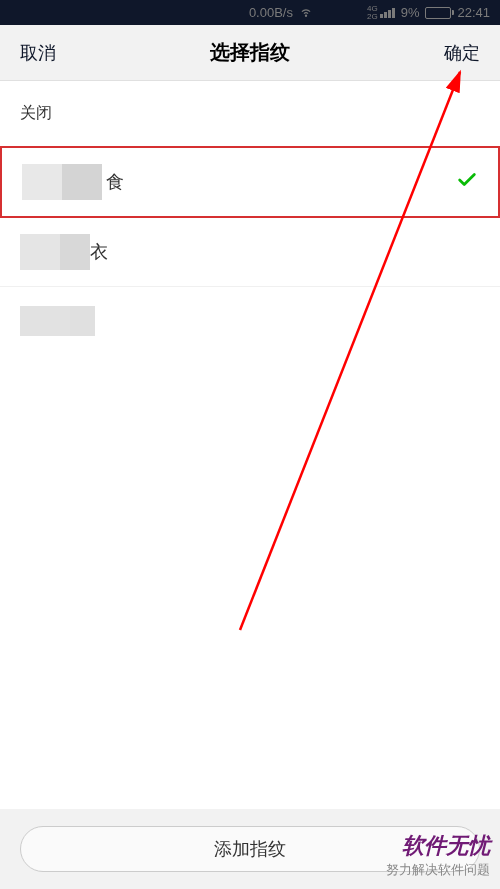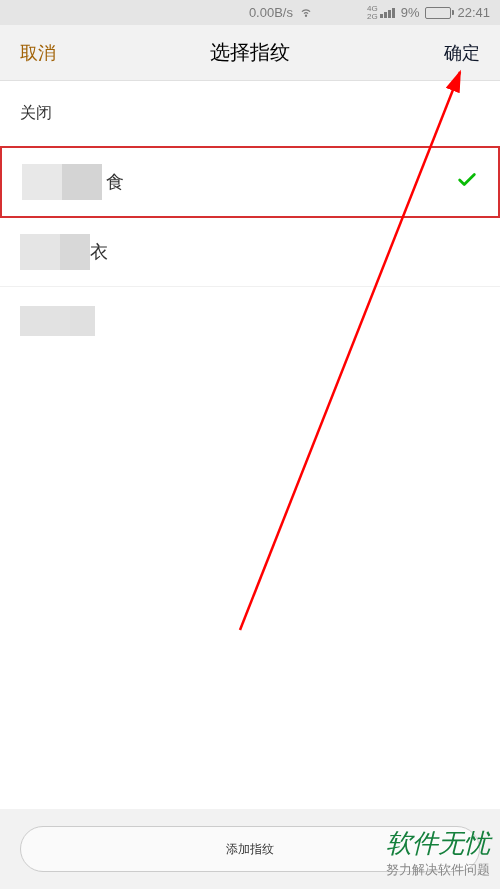--- a/index.html
+++ b/index.html
@@ -1,52 +1,52 @@
 <!DOCTYPE html>
 <html><head>
   <meta charset="utf-8">
   <style>
     * { margin: 0; padding: 0; box-sizing: border-box; }
     body { font-family: -apple-system, "PingFang SC", "Microsoft YaHei", sans-serif; background: #fff; width: 500px; height: 889px; position: relative; overflow: hidden; }
     
-    .status-bar { height: 25px; background: #e5e5e5; display: flex; justify-content: flex-end; align-items: center; padding: 0 10px; font-size: 13px; color: #7a7a7a; gap: 6px; }
+    .status-bar { height: 25px; background: #0f172a; display: flex; justify-content: flex-end; align-items: center; padding: 0 10px; font-size: 13px; color: #7a7a7a; gap: 6px; }
     .status-item { display: flex; align-items: center; gap: 2px; }
     .signal-bars { display: flex; align-items: flex-end; gap: 1px; }
     .signal-bars span { width: 3px; background: #7a7a7a; }
     .b1{height:4px}.b2{height:6px}.b3{height:8px}.b4{height:10px}
     .wifi-icon svg { width: 14px; height: 14px; }
     .net-label { font-size: 8px; line-height: 1; margin-left: 48px; }
     .battery-icon { width: 26px; height: 12px; border: 1.5px solid #7a7a7a; border-radius: 2px; position: relative; }
     .battery-icon::after { content: ''; position: absolute; right: -4px; top: 2px; width: 2px; height: 5px; background: #7a7a7a; border-radius: 0 1px 1px 0; }
     .battery-fill { height: 100%; background: #7a7a7a; }
     
     .nav-bar { height: 56px; background: #f2f2f2; display: flex; align-items: center; justify-content: space-between; padding: 0 20px; border-bottom: 1px solid #e0e0e0; }
-    .nav-cancel { font-size: 18px; color: #a16207; }
-    .nav-title { font-size: 20px; color: #000; font-weight: 400; position: absolute; left: 50%; transform: translateX(-50%); }
+    .nav-cancel { font-size: 18px; color: #0f172a; }
+    .nav-title { font-size: 20px; color: #000; font-weight: 700; position: absolute; left: 50%; transform: translateX(-50%); }
     .nav-confirm { font-size: 18px; color: #0f172a; font-weight: 500; }
     
     .content { background: #fff; }
     .section-label { padding: 22px 20px; font-size: 16px; color: #333; }
     
     .list-item { display: flex; align-items: center; justify-content: space-between; padding: 16px 20px; min-height: 68px; border-bottom: 1px solid #f0f0f0; }
     .list-item.highlighted { border: 2px solid #d63031; }
     .item-left { display: flex; align-items: center; gap: 8px; }
     .pixelated { display: flex; gap: 0; }
     .px-block { background: #d0d0d0; }
     .px1 { width: 40px; height: 36px; background: #e8e8e8; }
     .px2 { width: 40px; height: 36px; background: #d4d4d4; }
     .px3 { width: 25px; height: 36px; background: #e0e0e0; }
     .txt { font-size: 18px; color: #333; margin-left: -4px; }
     .check-icon svg { width: 22px; height: 22px; }
     
     .bottom-bar { position: absolute; bottom: 0; left: 0; right: 0; height: 80px; background: #f2f2f2; display: flex; align-items: center; justify-content: center; padding: 0 20px; }
-    .add-btn { width: 100%; height: 46px; border: 1px solid #ccc; border-radius: 23px; background: #fafafa; font-size: 12px; color: #333; display: flex; align-items: center; justify-content: center; }
+    .add-btn { width: 100%; height: 46px; border: 1px solid #ccc; border-radius: 23px; background: #fafafa; font-size: 18px; color: #333; display: flex; align-items: center; justify-content: center; }
     
     .watermark { position: absolute; bottom: 10px; right: 10px; text-align: right; z-index: 5; }
-    .wm-main { font-size: 26px; color: #15803d; font-weight: normal; font-style: italic; }
+    .wm-main { font-size: 22px; color: #701a75; font-weight: bold; font-style: italic; }
     .wm-sub { font-size: 13px; color: #888; }
     
     .arrow-overlay { position: absolute; top: 0; left: 0; width: 500px; height: 889px; pointer-events: none; z-index: 10; }
   </style>
 </head>
 <body>
 
 <div class="status-bar">
   <span class="status-item">0.00B/s</span>
   <span class="wifi-icon">

